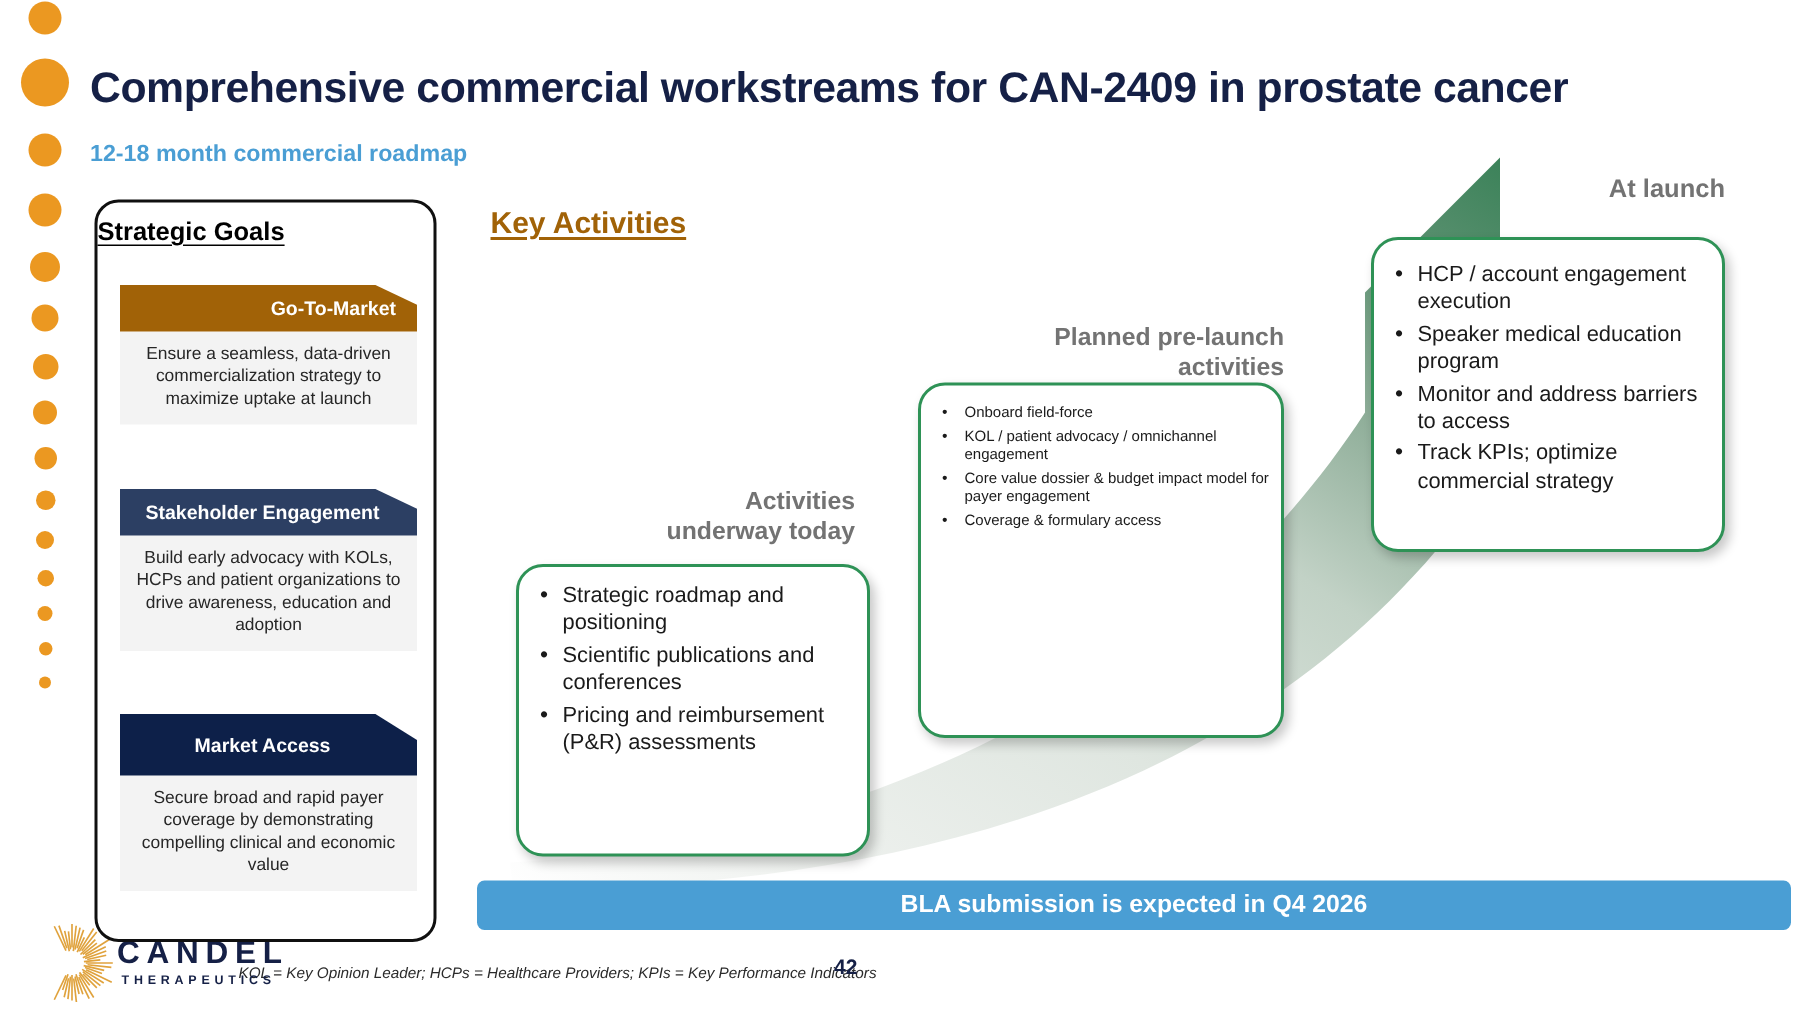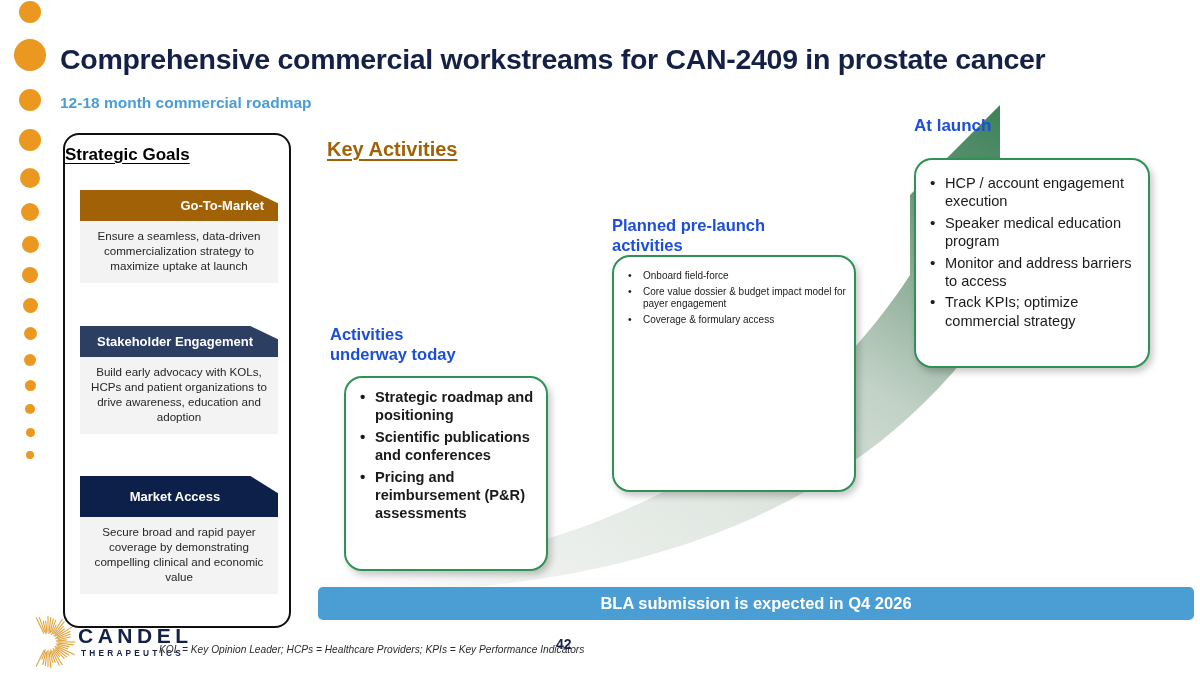--- a/index.html
+++ b/index.html
@@ -54,40 +54,40 @@
     position:absolute; left:327px; top:138px;
     font-size:20px; font-weight:bold; color:#a16207;
     text-decoration:underline; text-underline-offset:3px;
   }
 
   
   .swoosh { position:absolute; left:300px; top:95px; width:760px; height:500px; z-index:1; }
 
   
   .stage-label {
-    position:absolute; text-align:left; font-weight:bold;
-    color:#1d4ed8; line-height:1.2; z-index:5;
+    position:absolute; text-align:right; font-weight:bold;
+    color:#737373; line-height:1.2; z-index:5;
   }
   .card {
     position:absolute; background:#ffffff;
     border:2.4px solid #2e9256; border-radius:18px;
     box-shadow:3px 4px 7px rgba(0,0,0,0.22);
     z-index:4;
   }
   .card ul { list-style:none; }
   .card li {
     position:relative; padding-left:17px;
     color:#1a1a1a; line-height:1.26; margin-bottom:3px;
   }
   .card li::before {
     content:"\2022"; position:absolute; left:2px; top:-1px;
     font-size:1.05em; color:#1a1a1a;
   }
 
-  #card-today { left:344px; top:376px; width:204px; height:195px;font-weight:bold; }
+  #card-today { left:344px; top:376px; width:236px; height:195px; }
   #card-today li { font-size:14.6px; }
   #card-today ul { padding:10px 10px 0 12px; }
 
   #card-pre { left:612px; top:255px; width:244px; height:237px; }
   #card-pre li { font-size:10px; }
   #card-pre ul { padding:13px 8px 0 12px; }
 
   #card-launch { left:914px; top:158px; width:236px; height:210px; }
   #card-launch li { font-size:14.6px; }
   #card-launch ul { padding:14px 8px 0 12px; }
@@ -202,20 +202,21 @@
         <li>Strategic roadmap and positioning</li>
         <li>Scientific publications and conferences</li>
         <li>Pricing and reimbursement (P&amp;R) assessments</li>
       </ul>
   </div>
 
   <div class="stage-label" id="lbl-pre"><span>Planned pre-launch</span><br><span>activities</span></div>
   <div class="card" id="card-pre">
     <ul>
         <li>Onboard field-force</li>
+        <li>KOL / patient advocacy / omnichannel engagement</li>
         <li>Core value dossier &amp; budget impact model for payer engagement</li>
         <li>Coverage &amp; formulary access</li>
       </ul>
   </div>
 
   <div class="stage-label" id="lbl-launch"><span>At launch</span></div>
   <div class="card" id="card-launch">
     <ul>
         <li>HCP / account engagement execution</li>
         <li>Speaker medical education program</li>

